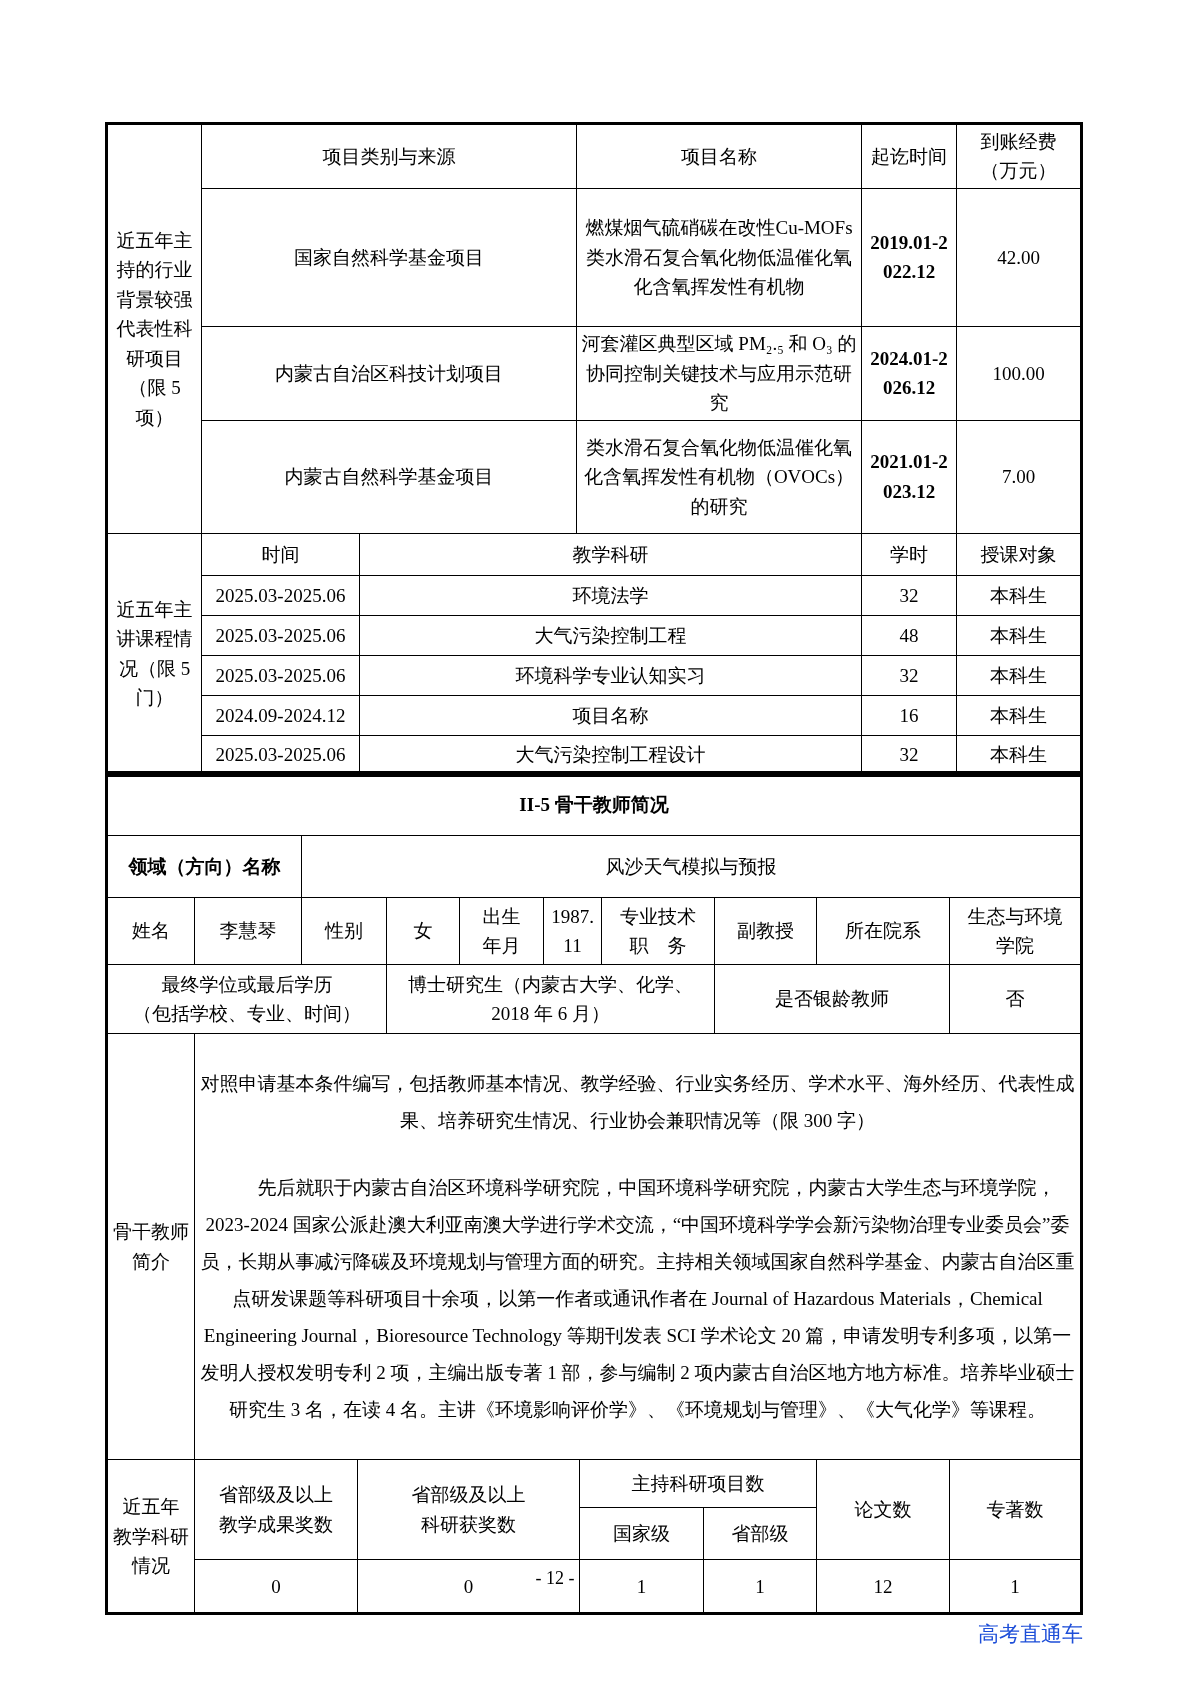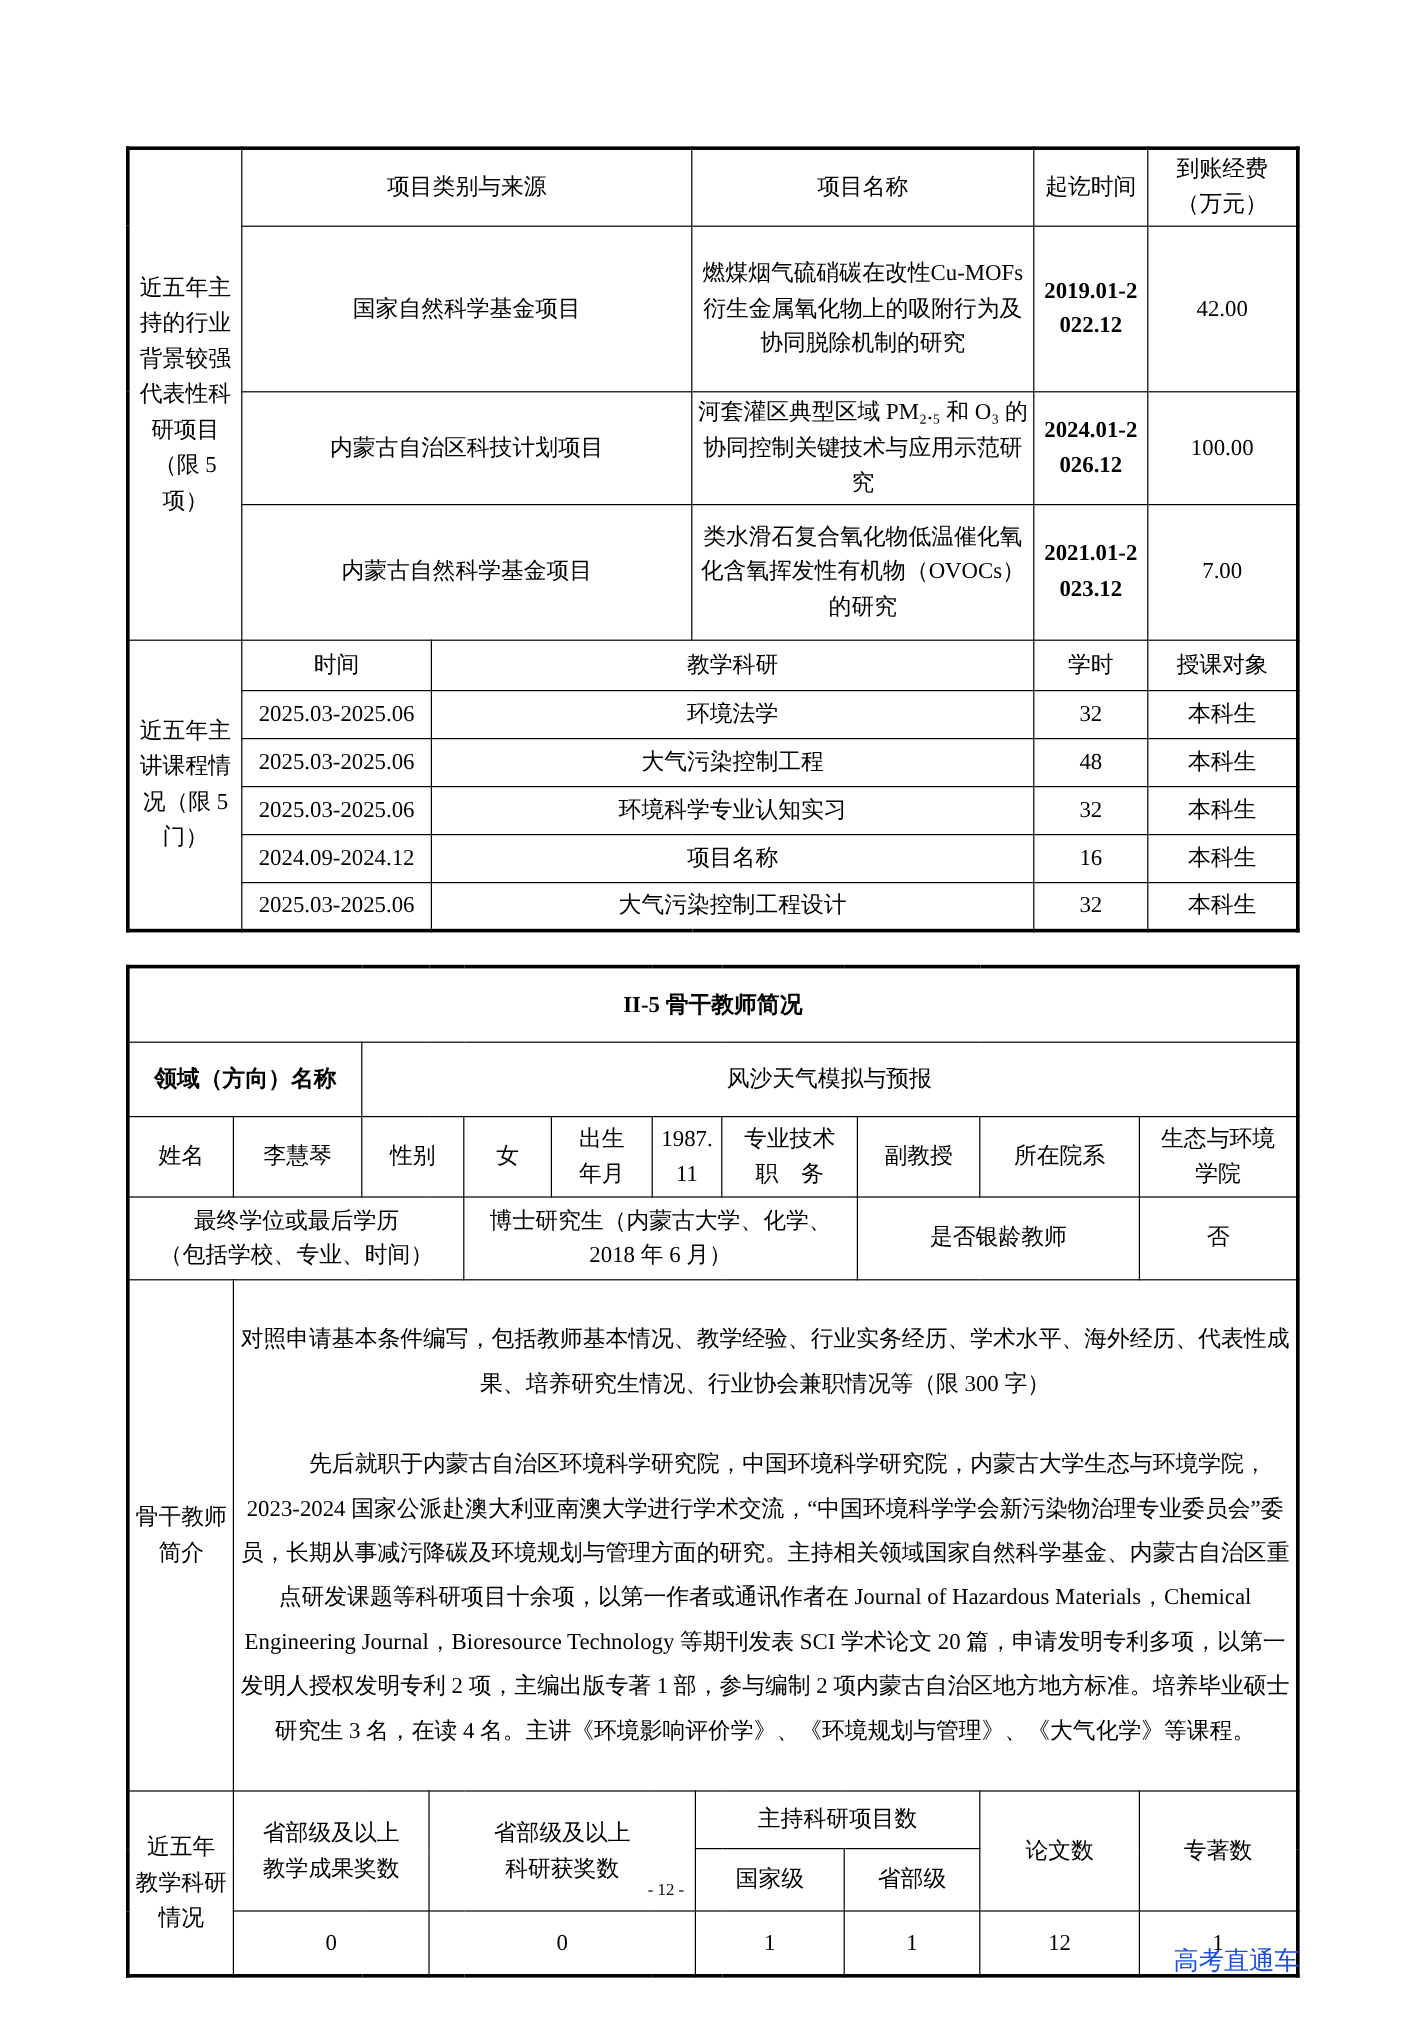--- a/index.html
+++ b/index.html
@@ -9,21 +9,21 @@
   table.tbl td { border:1px solid #000; font-size:19px; text-align:center; vertical-align:middle; padding:2px 4px; overflow:hidden; white-space:pre-line; line-height:1.55; }
   td.left { text-align:left; }
   td.just { text-align:justify; text-justify:inter-character; line-height:31px; padding:2px 7px; }
   td.sidelabel { font-size:18px; padding:2px 1px; line-height:1.7; }
   td.period { word-break:break-all; line-height:30px; padding:2px 2px;font-weight:bold; }
   td.sectitle { font-weight:bold; font-size:20px; text-align:left; padding-left:7px; }
   td.fieldlabel { font-weight:bold; }
   td.bio { text-align:justify; text-justify:inter-ideograph; vertical-align:top; padding:6px 12px 2px 12px; font-size:19px; }
   .bio p { margin:0; line-height:37px; }
   .bio p.indent { text-indent:2em; }
-  .pagenum { position:absolute; top:1568px; left:455px; width:200px; text-align:center; font-size:14px; }
+  .pagenum { position:absolute; top:1568px; left:455px; width:200px; text-align:center; font-size:18px; }
   .watermark { position:absolute; top:1620px; left:978px; width:210px; font-size:21px; color:#1d4ed8; font-family:"Liberation Sans","DejaVu Sans",sans-serif; }
 </style>
 </head>
 <body>
 
 <div class="page">
 
   <table class="tbl" id="t1" style="left:105px; top:122px; width:975px;">
     <colgroup>
       <col style="width:95px">
@@ -42,21 +42,21 @@
 研项目
 （限 5 项）</td>
       <td colspan="2">项目类别与来源</td>
       <td>项目名称</td>
       <td>起讫时间</td>
       <td>到账经费
 （万元）</td>
     </tr>
     <tr style="height:138px">
       <td colspan="2" class="left">国家自然科学基金项目</td>
-      <td class="just">燃煤烟气硫硝碳在改性Cu-MOFs 衍生金属氧化物上的吸附行为及协同脱除机制的研究</td>
+      <td class="just">燃煤烟气硫硝碳在改性Cu-MOFs 类水滑石复合氧化物低温催化氧化含氧挥发性有机物</td>
       <td class="period">2019.01-2022.12</td>
       <td>42.00</td>
     </tr>
     <tr style="height:94px">
       <td colspan="2" class="left">内蒙古自治区科技计划项目</td>
       <td class="just">河套灌区典型区域 PM₂.₅ 和 O₃ 的协同控制关键技术与应用示范研究</td>
       <td class="period">2024.01-2026.12</td>
       <td>100.00</td>
     </tr>
     <tr style="height:113px">
@@ -101,21 +101,21 @@
     </tr>
     <tr style="height:40px">
       <td>2025.03-2025.06</td>
       <td colspan="2">大气污染控制工程设计</td>
       <td>32</td>
       <td>本科生</td>
     </tr>
   </tbody>
     </table>
 
-  <table class="tbl" id="t2" style="left:105px; top:804px; width:975px;">
+  <table class="tbl" id="t2" style="left:105px; top:771px; width:975px;">
     <colgroup>
       <col style="width:88px">
         <col style="width:107px">
         <col style="width:56px">
         <col style="width:29px">
       <col style="width:73px">
         <col style="width:84px">
         <col style="width:36px">
         <col style="width:22px">
       <col style="width:102px">

